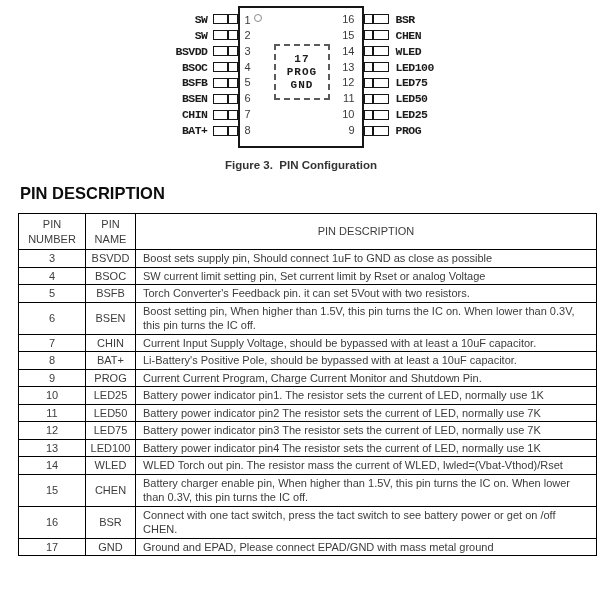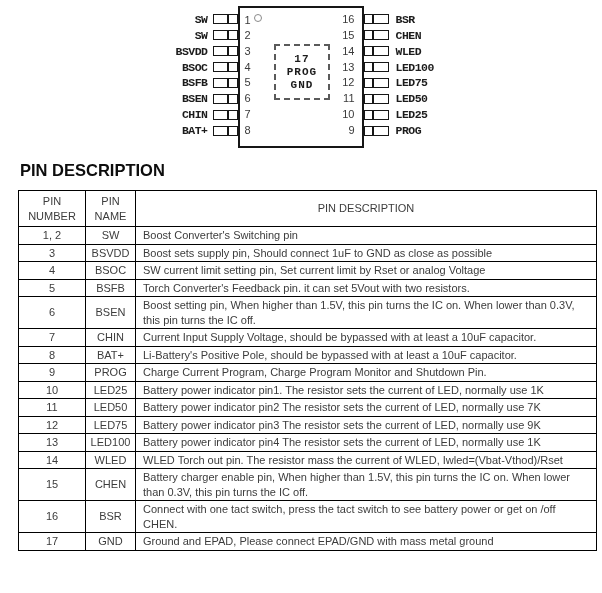--- a/index.html
+++ b/index.html
@@ -152,20 +152,21 @@
       <div class="lbl">CHEN</div>
       <div class="lbl">WLED</div>
       <div class="lbl">LED100</div>
       <div class="lbl">LED75</div>
       <div class="lbl">LED50</div>
       <div class="lbl">LED25</div>
       <div class="lbl">PROG</div>
     </div>
   </div>
 
+  <div class="caption">Figure 3.  PIN Configuration</div>
 </div>
 
 <div class="section-title">PIN DESCRIPTION</div>
 
 <table>
   <colgroup>
       <col style="width:67px">
       <col style="width:50px">
       <col>
     </colgroup>
@@ -173,25 +174,20 @@
     <tr>
       <th>PIN
 NUMBER</th>
       <th>PIN
 NAME</th>
       <th>PIN DESCRIPTION</th>
     </tr>
   </thead>
   <tbody>
     <tr>
-      <td class="c">1, 2</td>
-      <td class="c">SW</td>
-      <td class="desc">Boost Converter's Switching pin</td>
-    </tr>
-    <tr>
       <td class="c">3</td>
       <td class="c">BSVDD</td>
       <td class="desc">Boost sets supply pin, Should connect 1uF to GND as close as possible</td>
     </tr>
     <tr>
       <td class="c">4</td>
       <td class="c">BSOC</td>
       <td class="desc">SW current limit setting pin, Set current limit by Rset or analog Voltage</td>
     </tr>
     <tr>
@@ -210,36 +206,36 @@
       <td class="desc">Current Input Supply Voltage, should be bypassed with at least a 10uF capacitor.</td>
     </tr>
     <tr>
       <td class="c">8</td>
       <td class="c">BAT+</td>
       <td class="desc">Li-Battery's Positive Pole,  should be bypassed with at least a 10uF capacitor.</td>
     </tr>
     <tr>
       <td class="c">9</td>
       <td class="c">PROG</td>
-      <td class="desc">Charge Current Program, Charge Program Monitor and Shutdown Pin.</td>
+      <td class="desc">Current Current Program, Charge Current Monitor and Shutdown Pin.</td>
     </tr>
     <tr>
       <td class="c">10</td>
       <td class="c">LED25</td>
       <td class="desc">Battery power indicator pin1. The resistor sets the current of LED,  normally use 1K</td>
     </tr>
     <tr>
       <td class="c">11</td>
       <td class="c">LED50</td>
       <td class="desc">Battery power indicator pin2 The resistor sets the current of LED,  normally use 7K</td>
     </tr>
     <tr>
       <td class="c">12</td>
       <td class="c">LED75</td>
-      <td class="desc">Battery power indicator pin3 The resistor sets the current of LED,  normally use 9K</td>
+      <td class="desc">Battery power indicator pin3 The resistor sets the current of LED,  normally use 7K</td>
     </tr>
     <tr>
       <td class="c">13</td>
       <td class="c">LED100</td>
       <td class="desc">Battery power indicator pin4 The resistor sets the current of LED,  normally use 1K</td>
     </tr>
     <tr>
       <td class="c">14</td>
       <td class="c">WLED</td>
       <td class="desc">WLED Torch out pin. The resistor mass the current of WLED, Iwled=(Vbat-Vthod)/Rset</td>

